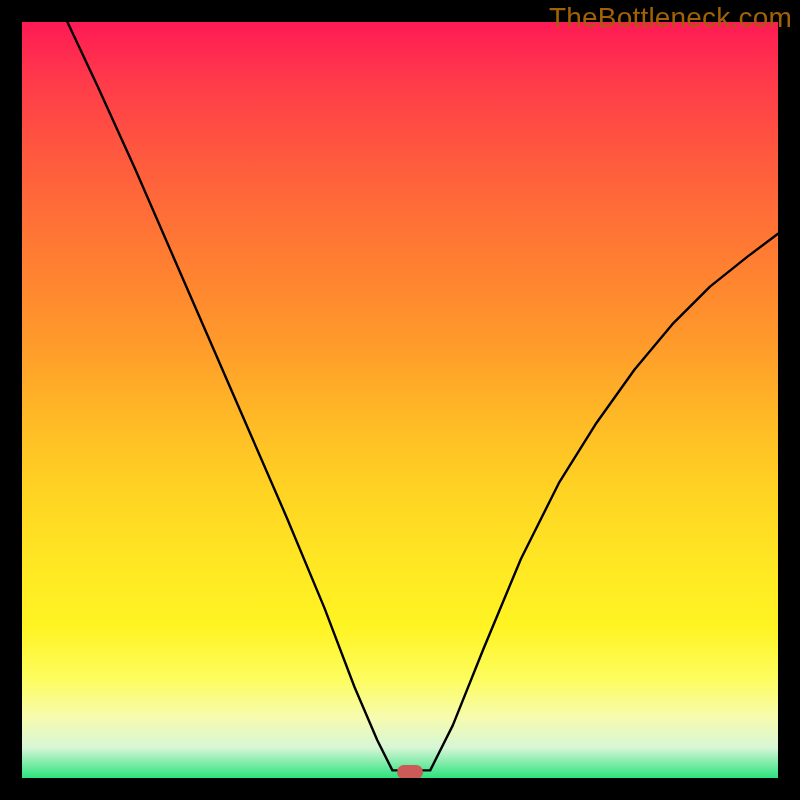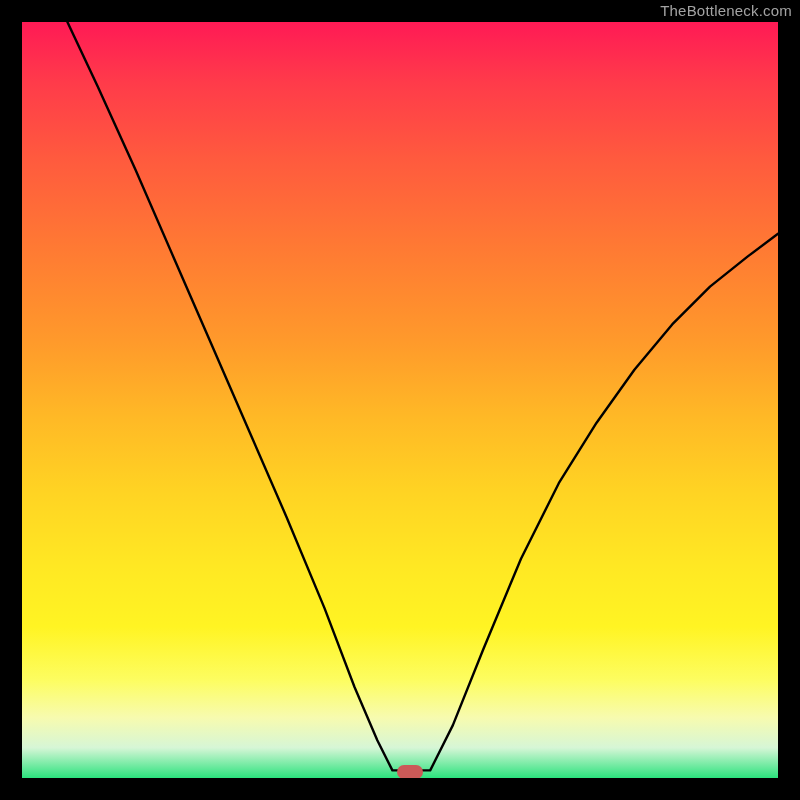--- a/index.html
+++ b/index.html
@@ -14,22 +14,22 @@
   .frame {
     position: relative;
     width: 800px;
     height: 800px;
     background: #000;
   }
   .watermark {
     position: absolute;
     top: 2px;
     right: 8px;
-    color: #a3a3a3;
-    font-size: 15px;
+    color: #a16207;
+    font-size: 28px;
     font-weight: 500;
     letter-spacing: 0.2px;
     z-index: 20;
   }
   .plot-area {
     position: absolute;
     left: 22px;
     top: 22px;
     width: 756px;
     height: 756px;

